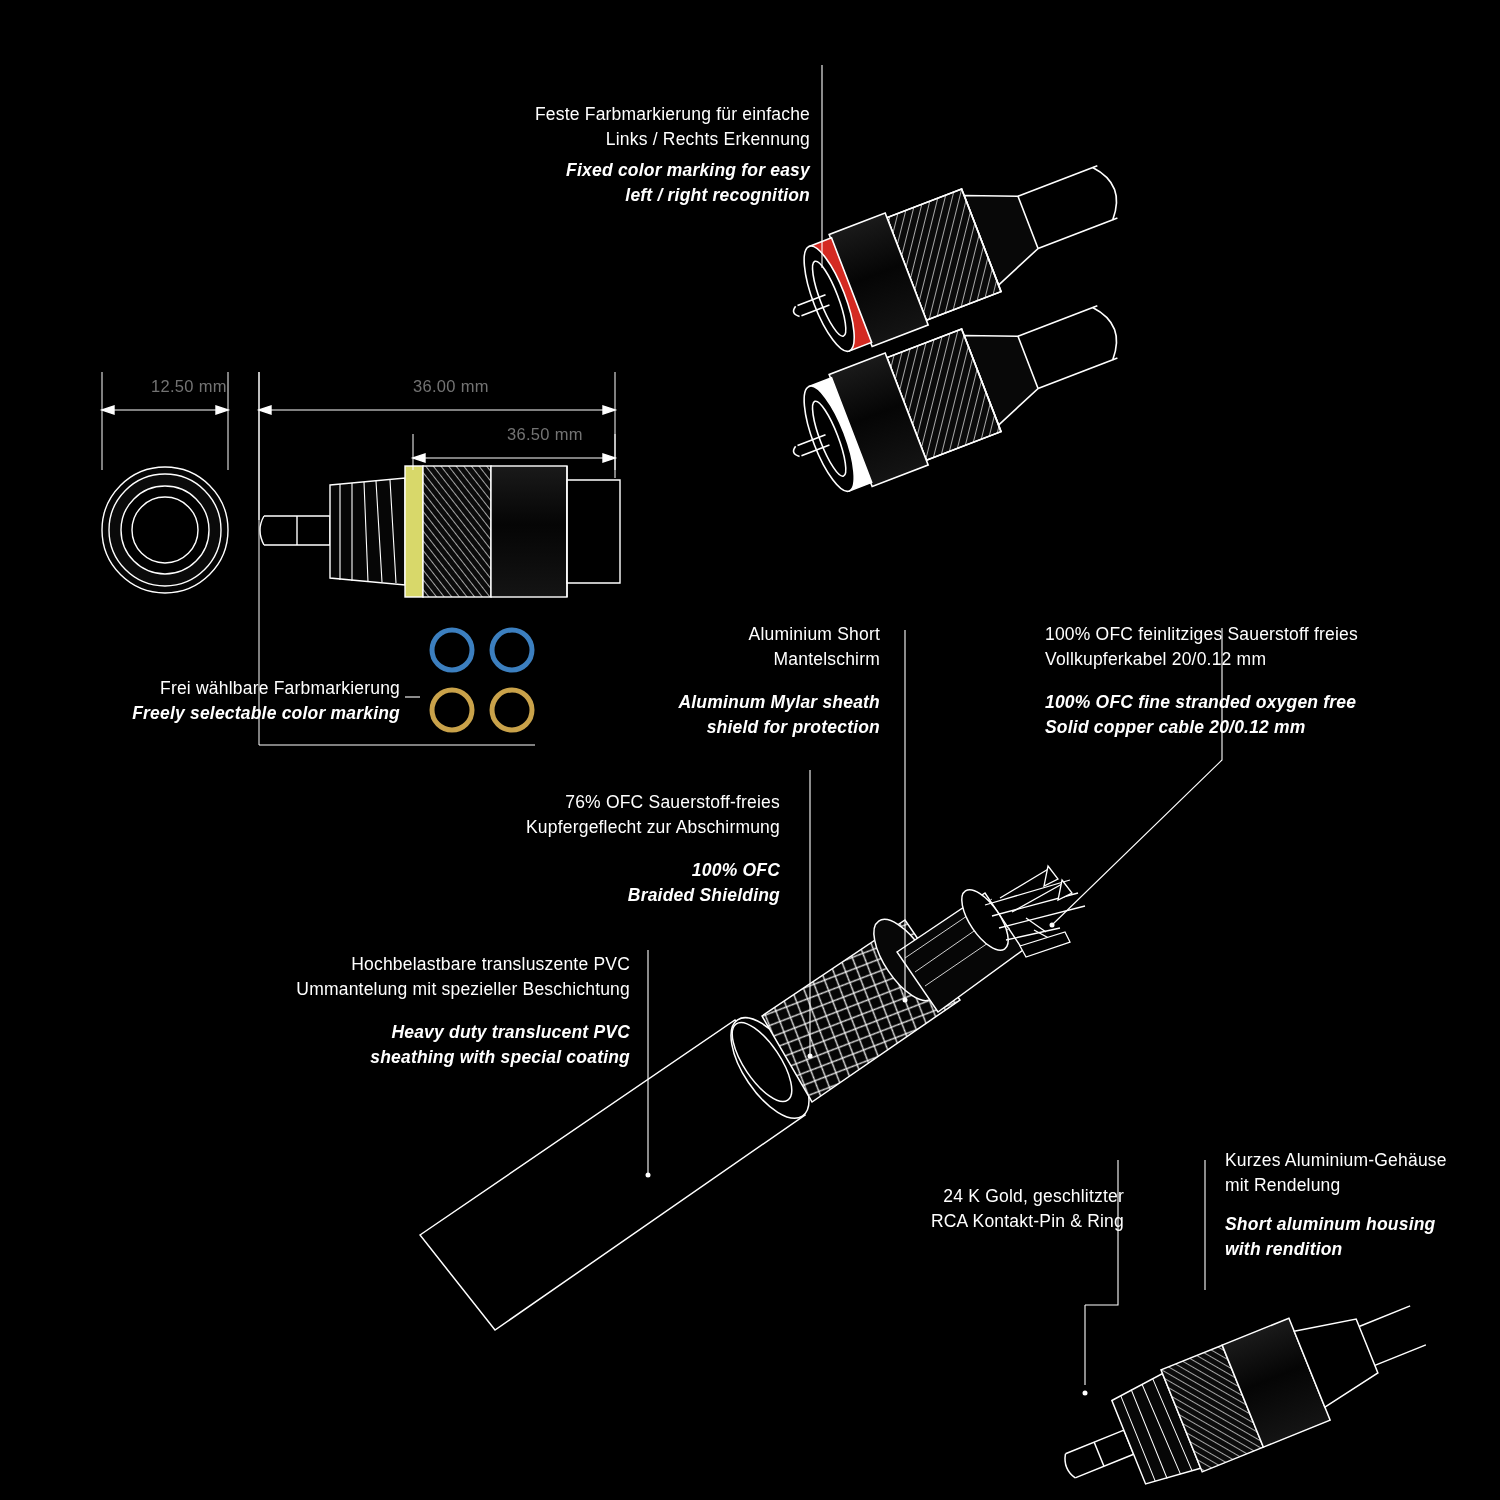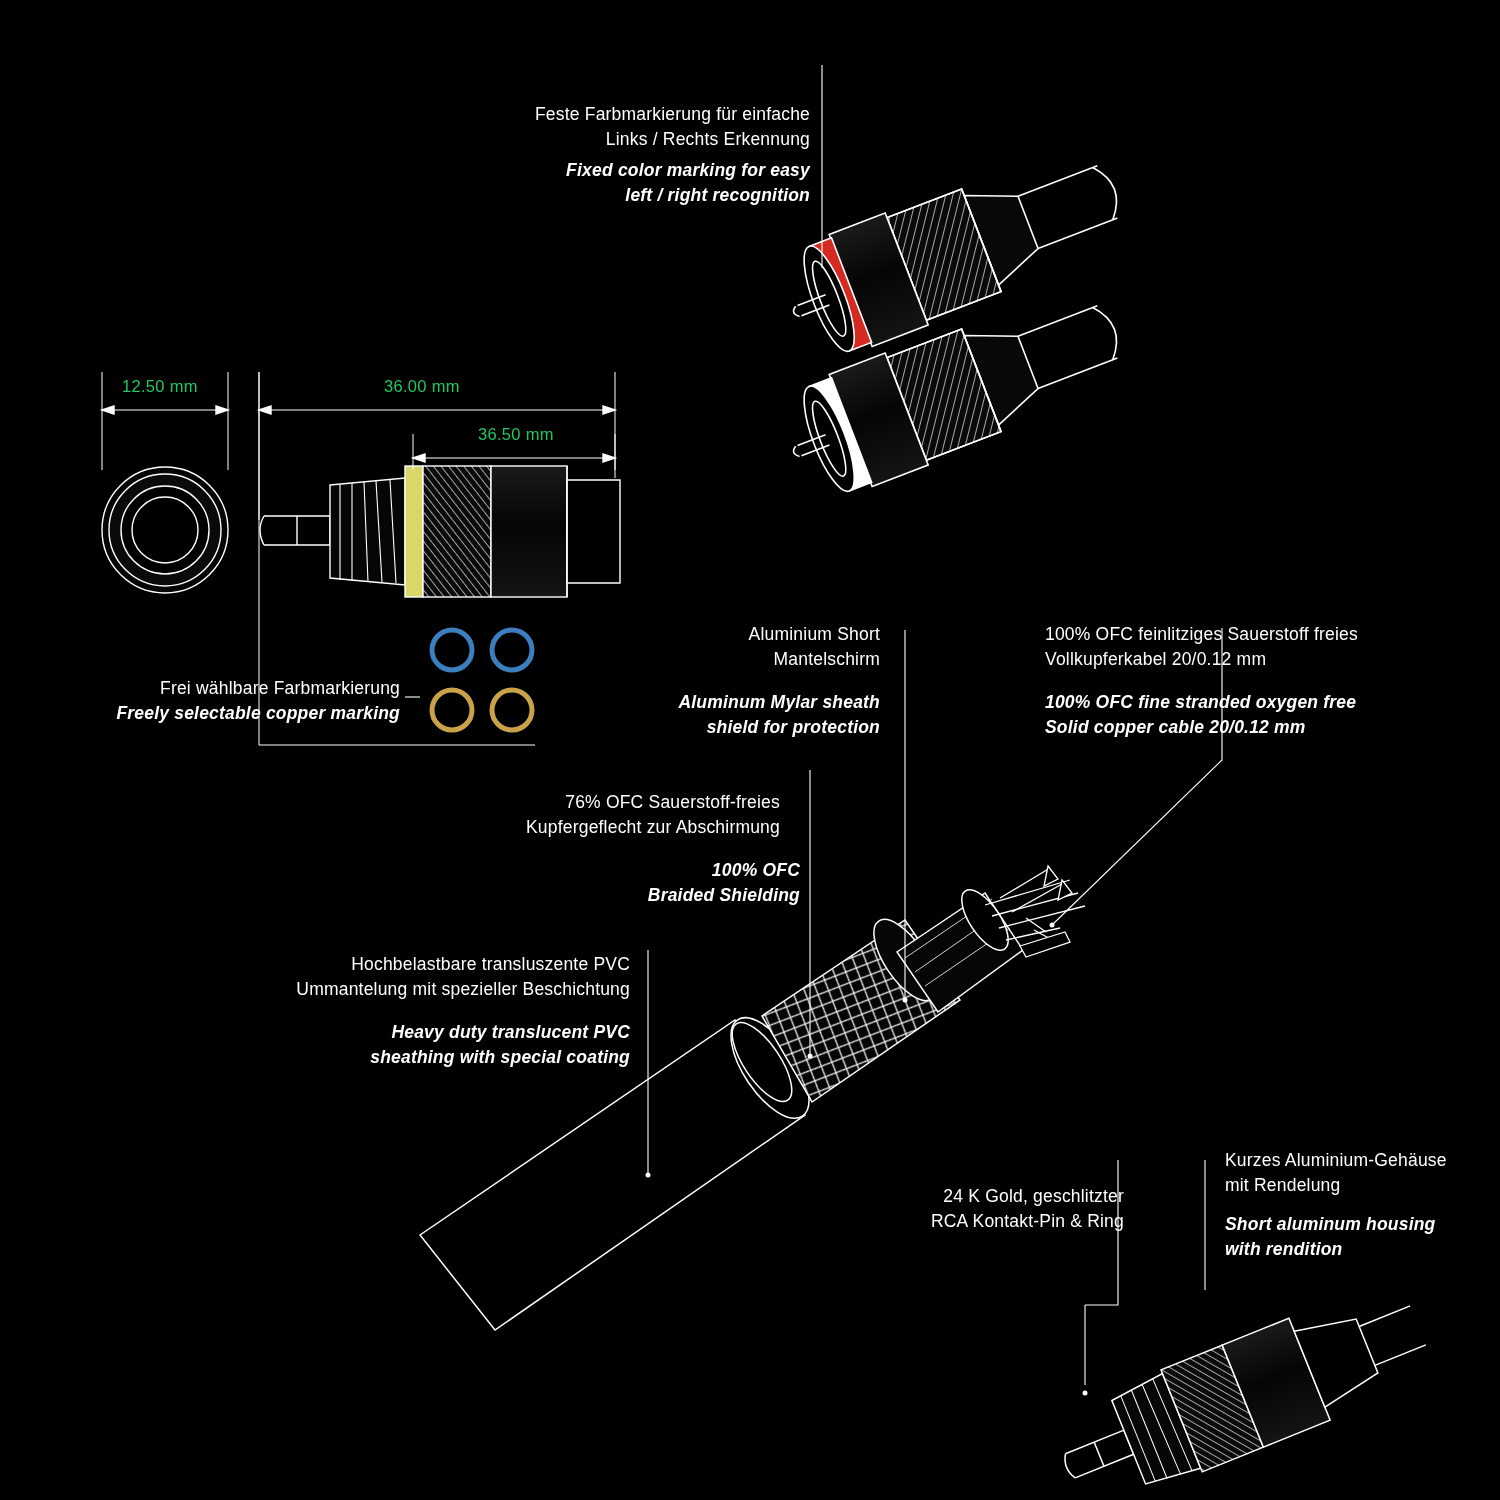--- a/index.html
+++ b/index.html
@@ -32,24 +32,25 @@
     white-space: pre-line;
   }
   .cap.en {
     font-style: italic;
     font-weight: bold;
   }
   .cap.r { text-align: right; }
   .cap.l { text-align: left; }
   .dim {
     position: absolute;
-    color: #22c55e;
+    color: #737373;
     font-size: 16.5px;
     letter-spacing: 0.3px;
     white-space: nowrap;
+    margin-left: 29px;
   }
 </style>
 </head>
 <body>
 
 <div id="stage">
 
   <svg id="art" viewBox="0 0 1500 1500">
     <defs>
       <pattern id="knurl" width="7" height="7" patternUnits="userSpaceOnUse" patternTransform="rotate(35)">
@@ -247,35 +248,35 @@
   <div class="cap r de" style="left:380px; top:102px; width:430px;">Feste Farbmarkierung für einfache
 Links / Rechts Erkennung</div>
   <div class="cap r en" style="left:380px; top:158px; width:430px;">Fixed color marking for easy
 left / right recognition</div>
 
   <div class="dim" style="left:122px; top:377px;">12.50 mm</div>
   <div class="dim" style="left:384px; top:377px;">36.00 mm</div>
   <div class="dim" style="left:478px; top:425px;">36.50 mm</div>
 
   <div class="cap r de" style="left:20px; top:676px; width:380px;">Frei wählbare Farbmarkierung</div>
-  <div class="cap r en" style="left:20px; top:701px; width:380px;">Freely selectable copper marking</div>
+  <div class="cap r en" style="left:20px; top:701px; width:380px;">Freely selectable color marking</div>
 
   <div class="cap r de" style="left:520px; top:622px; width:360px;">Aluminium Short
 Mantelschirm</div>
   <div class="cap r en" style="left:520px; top:690px; width:360px;">Aluminum Mylar sheath
 shield for protection</div>
 
   <div class="cap l de" style="left:1045px; top:622px; width:400px;">100% OFC feinlitziges Sauerstoff freies
 Vollkupferkabel 20/0.12 mm</div>
   <div class="cap l en" style="left:1045px; top:690px; width:400px;">100% OFC fine stranded oxygen free
 Solid copper cable 20/0.12 mm</div>
 
   <div class="cap r de" style="left:420px; top:790px; width:360px;">76% OFC Sauerstoff-freies
 Kupfergeflecht zur Abschirmung</div>
-  <div class="cap r en" style="left:440px; top:858px; width:360px;">100% OFC
+  <div class="cap r en" style="left:420px; top:858px; width:360px;">100% OFC
 Braided Shielding</div>
 
   <div class="cap r de" style="left:210px; top:952px; width:420px;">Hochbelastbare transluszente PVC
 Ummantelung mit spezieller Beschichtung</div>
   <div class="cap r en" style="left:210px; top:1020px; width:420px;">Heavy duty translucent PVC
 sheathing with special coating</div>
 
   <div class="cap r de" style="left:764px; top:1148px; width:360px;margin-top:36px;">24 K Gold, geschlitzter
 RCA Kontakt-Pin &amp; Ring</div>
 

